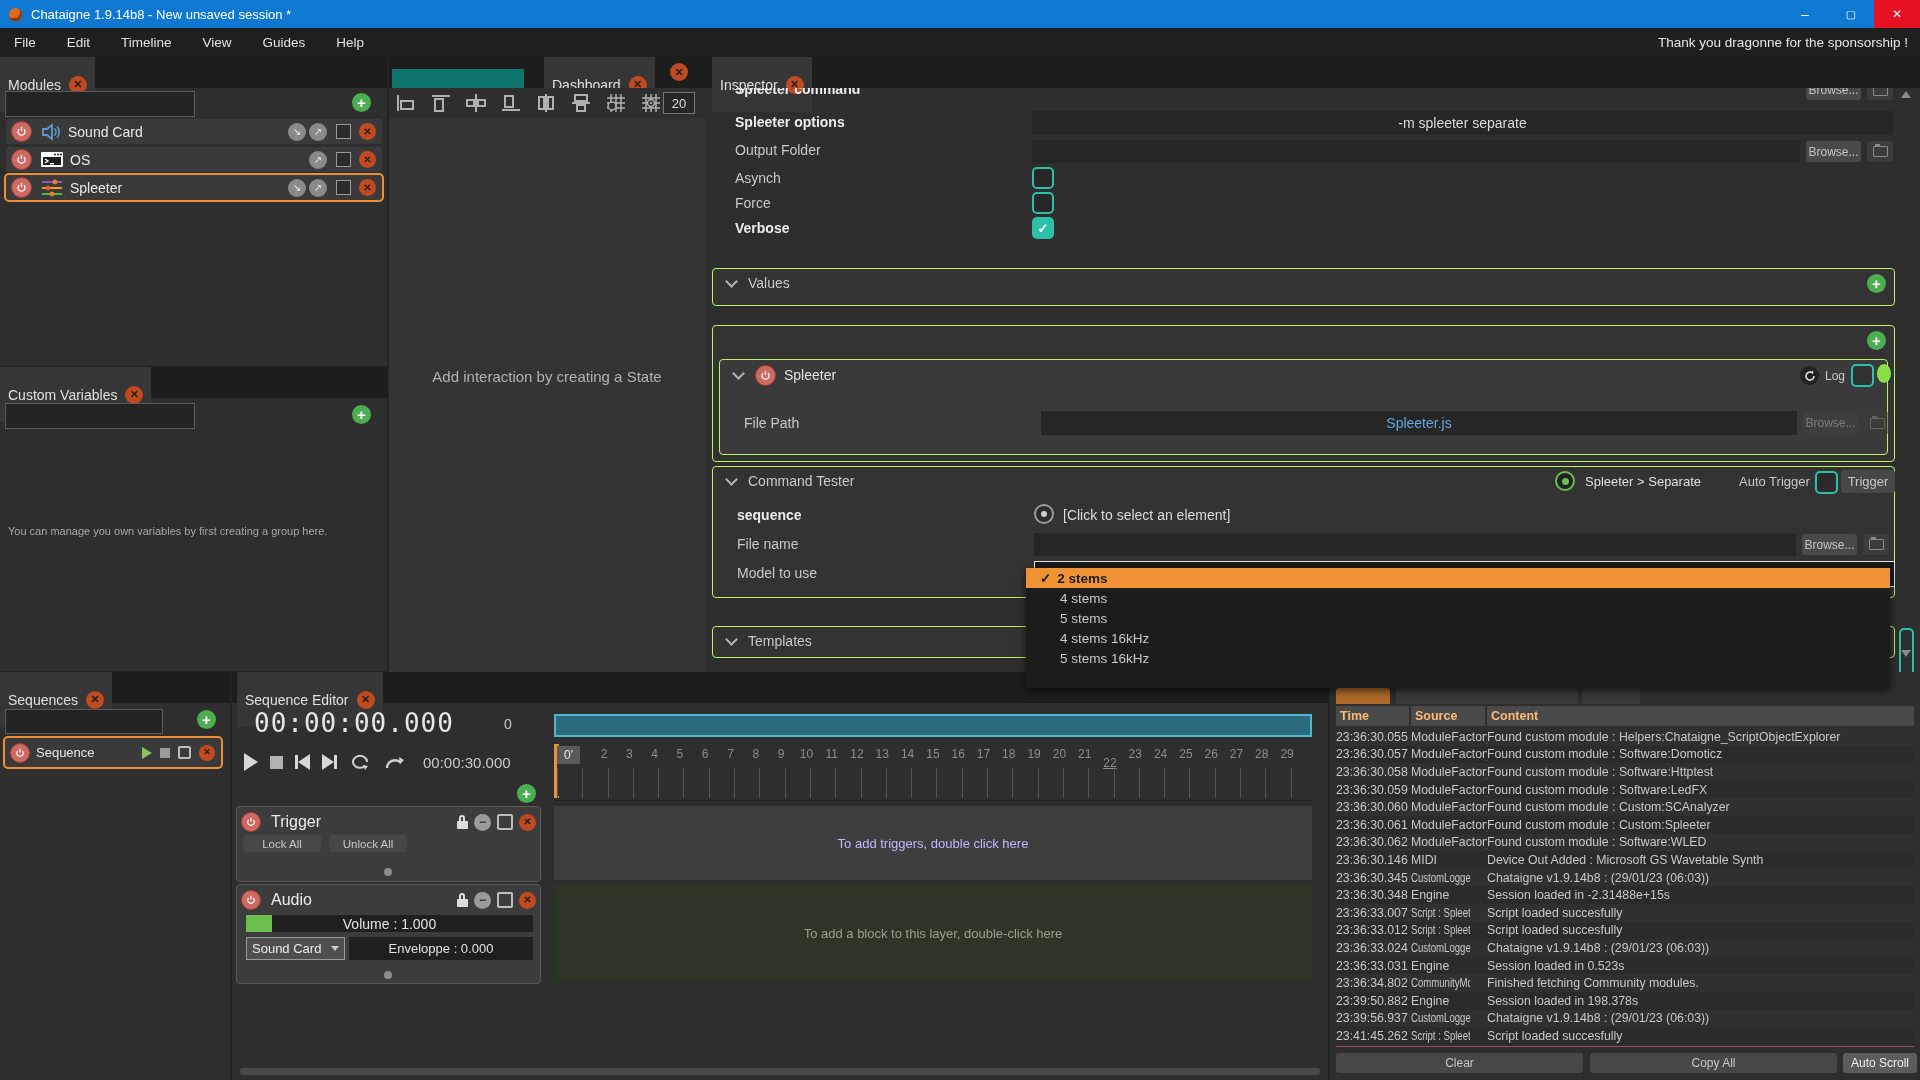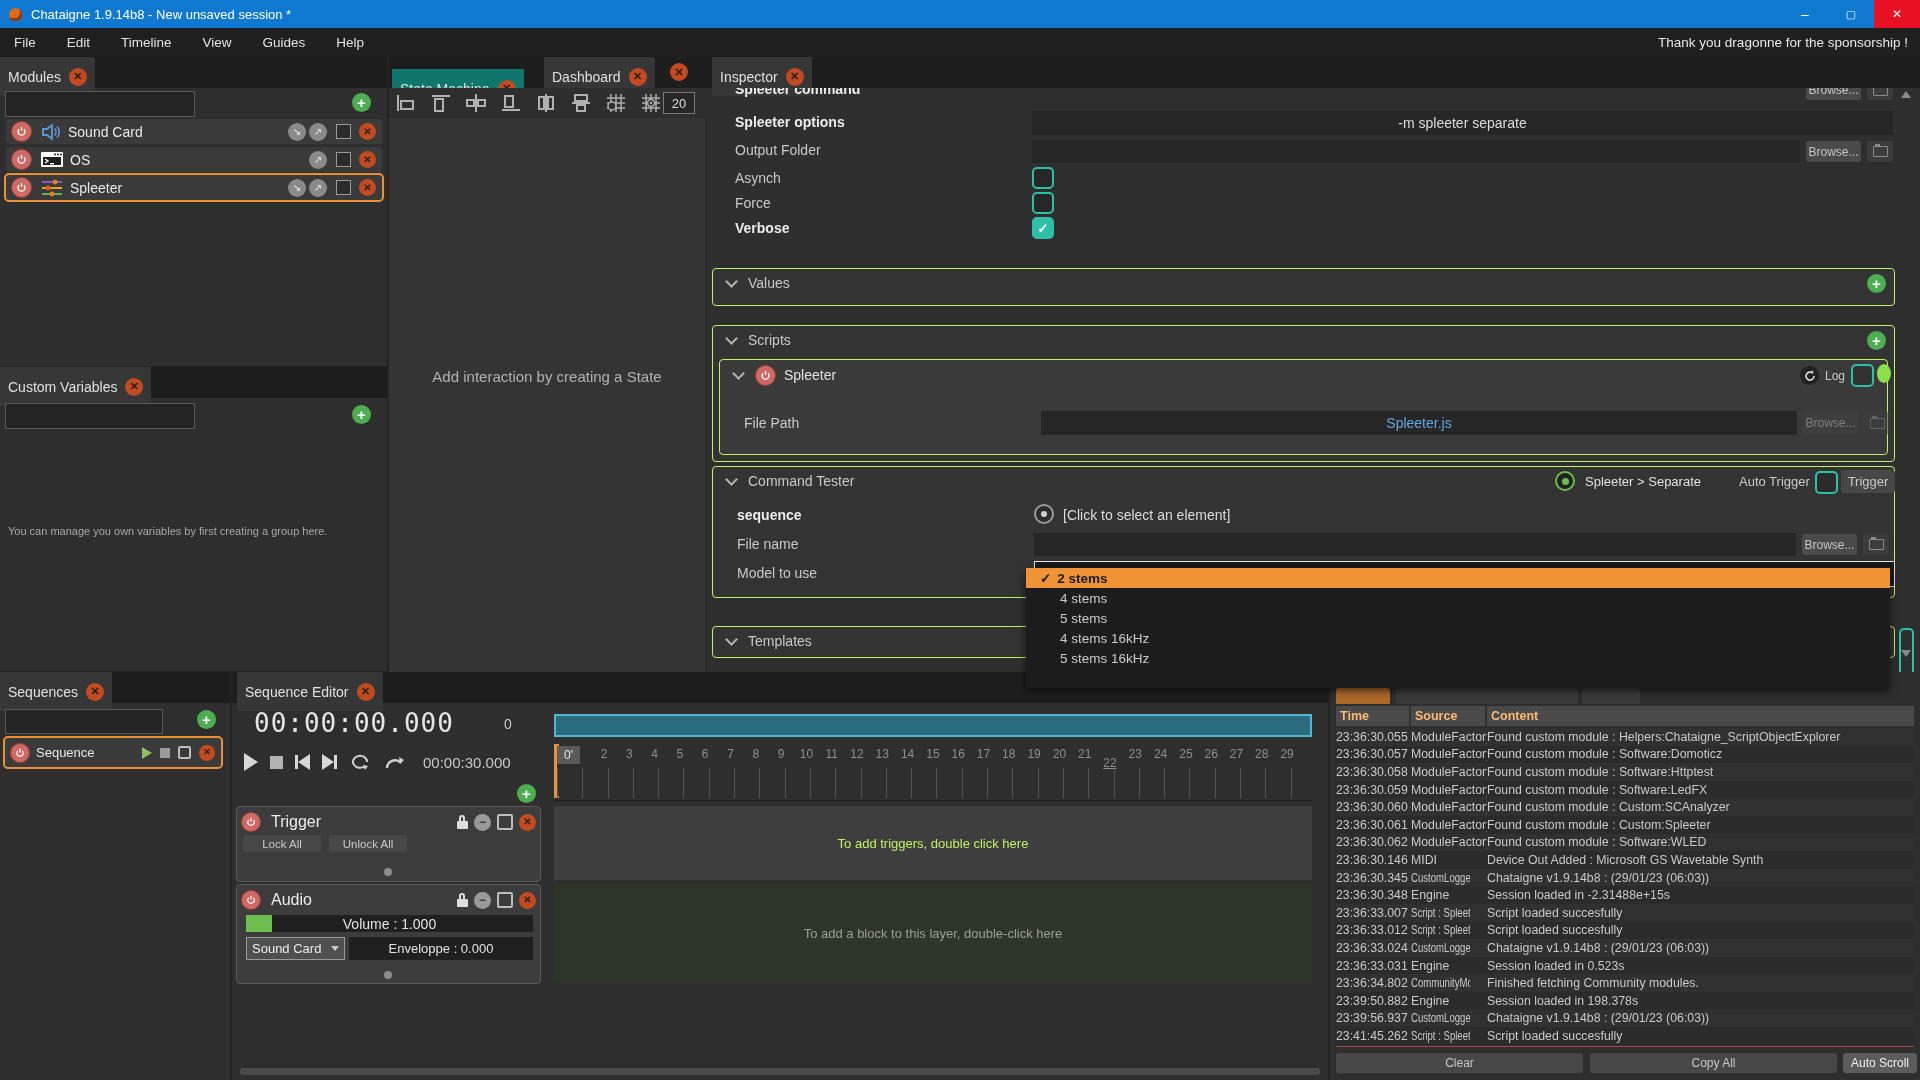--- a/index.html
+++ b/index.html
@@ -2,21 +2,21 @@
 <html><head>
 <meta charset="utf-8">
 <style>
   html,body{margin:0;padding:0;background:#1a1a1a;}
   #root{position:relative;width:1920px;height:1080px;background:#232323;overflow:hidden;
         font-family:"Liberation Sans",sans-serif;color:#ddd;-webkit-font-smoothing:antialiased;}
   .abs{position:absolute;}
   .panel{position:absolute;background:#2e2e2e;}
   .tabbar{position:absolute;left:0;top:0;right:0;height:31px;background:#1d1d1d;}
   .tab{position:absolute;top:0;height:31px;background:#363636;display:flex;align-items:center;
-       padding:4px 8px;font-size:14px;color:#e0e0e0;gap:8px;}
+       padding:12px 8px;font-size:14px;color:#e0e0e0;gap:8px;}
   .tab.dim{background:#0f766e;margin-top:12px;}
   .xcircle{width:18px;height:18px;border-radius:50%;background:#c14a20;color:#26211d;font-size:11px;
            font-weight:bold;display:flex;align-items:center;justify-content:center;line-height:1;}
   .pluscircle{width:19px;height:19px;border-radius:50%;background:#4cae50;color:#fff;font-size:15px;
            font-weight:bold;display:flex;align-items:center;justify-content:center;line-height:1;}
   .search{position:absolute;background:#242424;border:1px solid #5a5a5a;}
   .mrow{position:absolute;left:6px;width:376px;height:25px;background:#3a3a3a;border-radius:3px;
         display:flex;align-items:center;}
   .mrow.sel{outline:2px solid #ef8f35;}
   .mname{font-size:14px;color:#e8e8e8;margin-left:6px;flex:1;}
@@ -316,24 +316,20 @@
 
       <div class="secbox" style="left:7px;top:180px;width:1181px;height:36px;">
         <div class="sechead">
           <span class="chev"></span>
           <span class="sectitle">Values</span>
         </div>
         <div class="pluscircle abs" style="right:8px;top:5px;">+</div>
       </div>
 
       <div class="secbox" style="left:7px;top:237px;width:1181px;height:135px;">
-        <div class="sechead">
-          <span class="chev"></span>
-          <span class="sectitle">Scripts</span>
-        </div>
         <div class="pluscircle abs" style="right:8px;top:5px;">+</div>
         <div class="secbox" style="left:6px;top:33px;width:1167px;height:94px;background:#3a3a3a;">
           <div class="sechead" style="height:30px;">
             <span class="chev"></span>
             <span class="power" style="margin-right:8px;">
               <svg width="13" height="13" viewBox="0 0 20 20">
                   <path d="M6.2 6.4a5.4 5.4 0 1 0 7.6 0" fill="none" stroke="#fff" stroke-width="2"></path>
                   <line x1="10" y1="3" x2="10" y2="9" stroke="#fff" stroke-width="2"></line>
                 </svg>
             </span>
@@ -518,21 +514,21 @@
         <span class="lockg"></span>
         <span class="minusc">−</span>
         <span class="sqout"></span>
         <span class="xcircle" style="width:17px;height:17px;font-size:10px;">✕</span>
       </div>
       <div class="hdrbtn abs" style="left:6px;top:28px;width:78px;height:17px;">Lock All</div>
       <div class="hdrbtn abs" style="left:92px;top:28px;width:78px;height:17px;">Unlock All</div>
       <span class="dot" style="left:147px;bottom:5px;"></span>
     </div>
     <div class="abs" style="left:322px;top:134px;width:758px;height:74px;background:#3e3e3e;display:flex;align-items:center;justify-content:center;">
-      <span style="font-size:13px;color:#bef264;">To add triggers, double click here</span>
+      <span style="font-size:13px;color:#c4b5fd;">To add triggers, double click here</span>
     </div>
 
     <div class="layerbox" style="left:4px;top:212px;width:303px;height:98px;">
       <div class="lhead">
         <span class="power" style="width:18px;height:18px;">
           <svg width="12" height="12" viewBox="0 0 20 20">
               <path d="M6.2 6.4a5.4 5.4 0 1 0 7.6 0" fill="none" stroke="#fff" stroke-width="2"></path>
               <line x1="10" y1="3" x2="10" y2="9" stroke="#fff" stroke-width="2"></line>
             </svg>
         </span>

